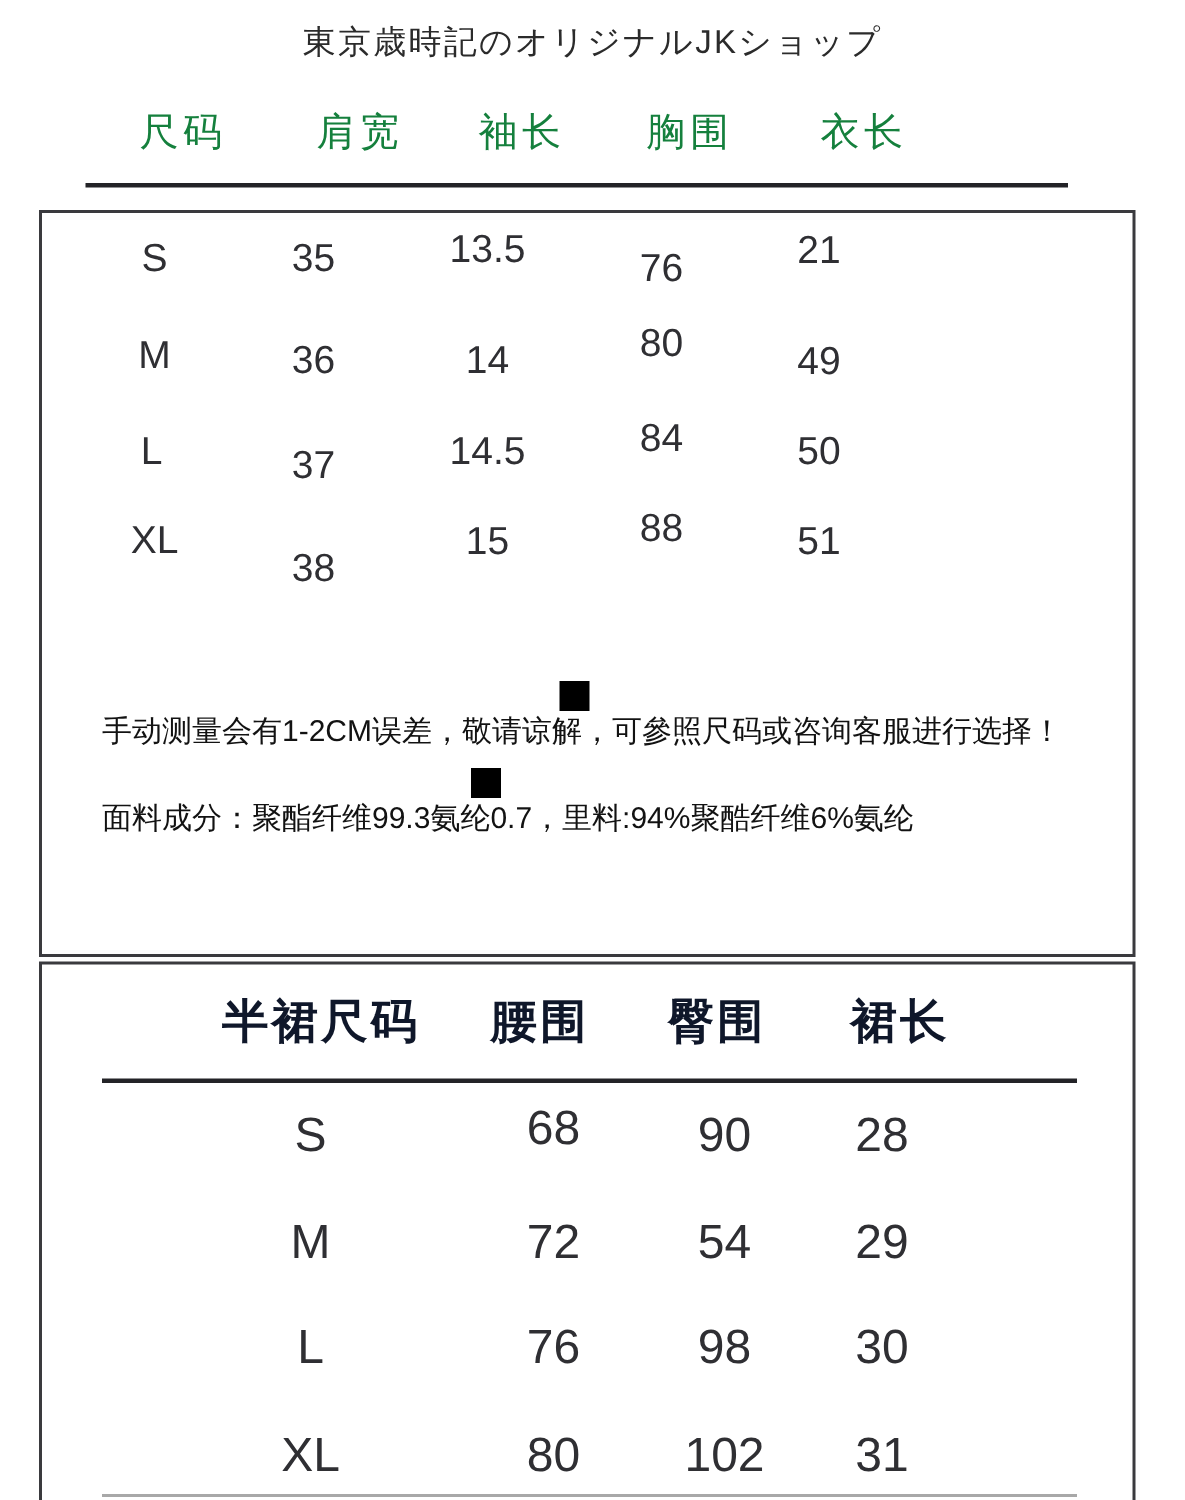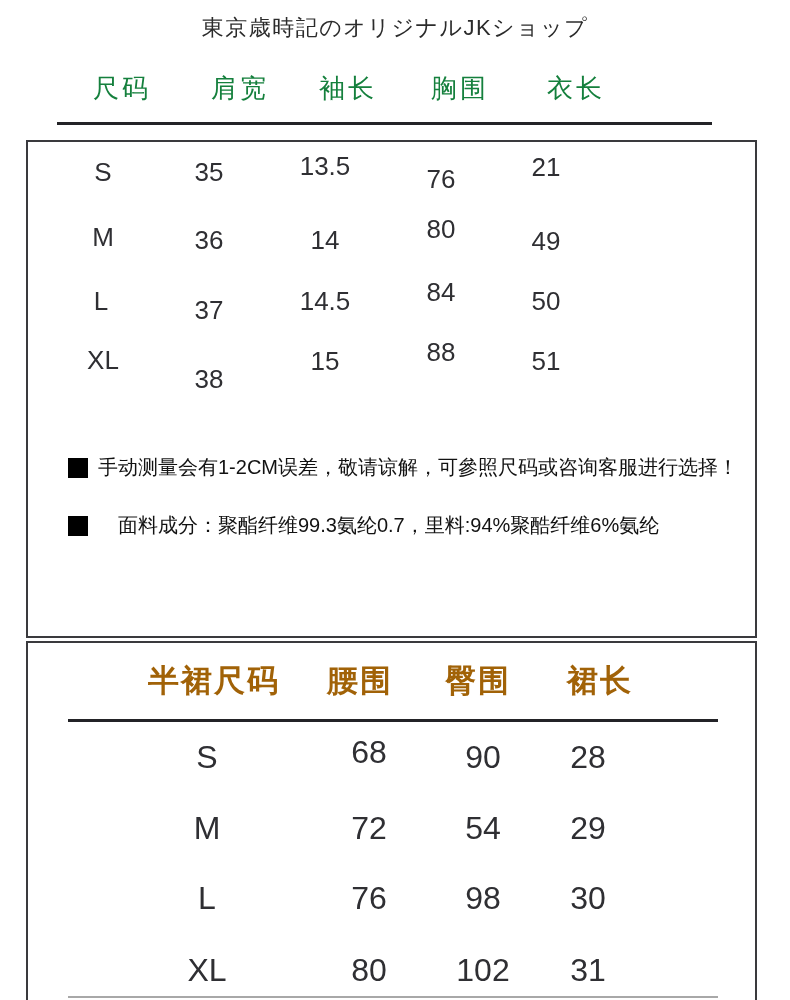--- a/index.html
+++ b/index.html
@@ -21,27 +21,27 @@
 
   
   .th1{top:88px;font-size:26px;letter-spacing:3px;color:#15803d;}
   .rule-dark{position:absolute;background:#232327;}
   .box{position:absolute;border:2px solid #3a3a3e;background:#ffffff;box-sizing:border-box;}
 
   
   .t1{font-size:26px;color:#2f2f33;}
 
   
-  .note{position:absolute;display:flex;align-items:center;font-size:20px;color:#121212;white-space:nowrap;}
+  .note{position:absolute;display:flex;align-items:center;font-size:20px;color:#121212;white-space:nowrap;flex-direction:column;}
   .sq{width:20px;height:20px;background:#000;flex:0 0 auto;}
   .note1 .sq{margin-right:10px;}
   .note2 .sq{margin-right:30px;}
 
   
-  .th2{top:681px;font-size:31px;font-weight:700;letter-spacing:2px;color:#a16207;}
+  .th2{top:681px;font-size:31px;font-weight:700;letter-spacing:2px;color:#0f172a;}
   .t2{font-size:32px;font-weight:500;color:#2f2f33;}
 
   .rule-light{position:absolute;background:#a8a8a8;}
 </style>
 </head>
 <body>
 
 <div id="page">
 
   <div class="title">東京歳時記のオリジナルJKショップ</div>

